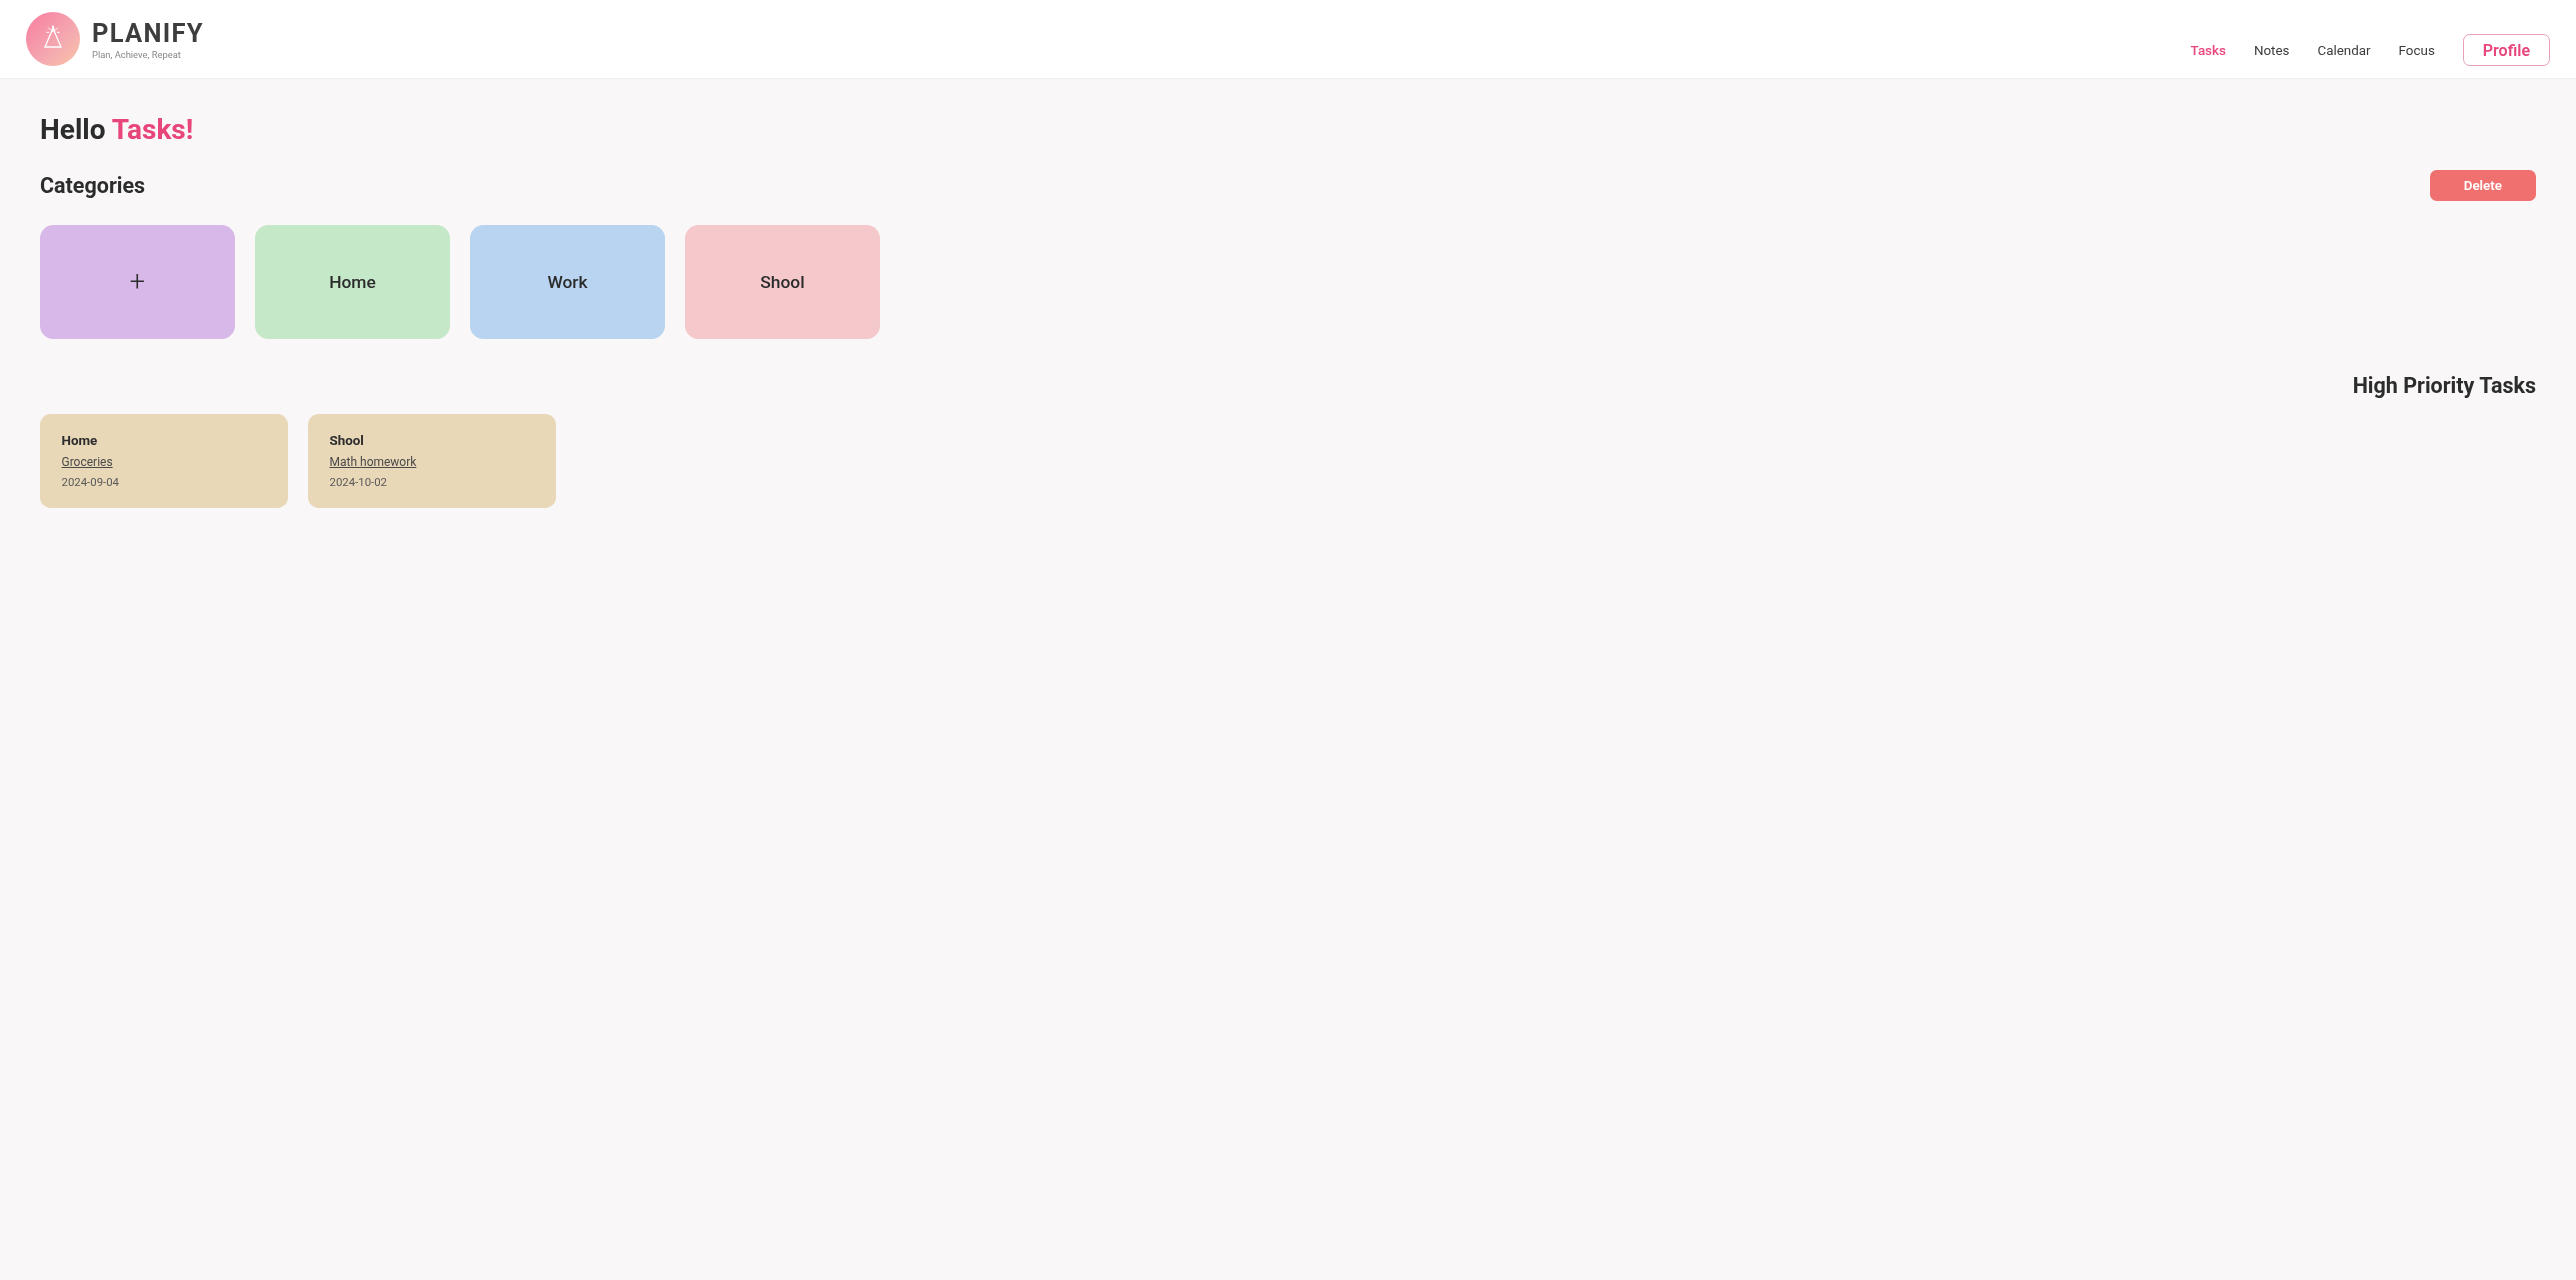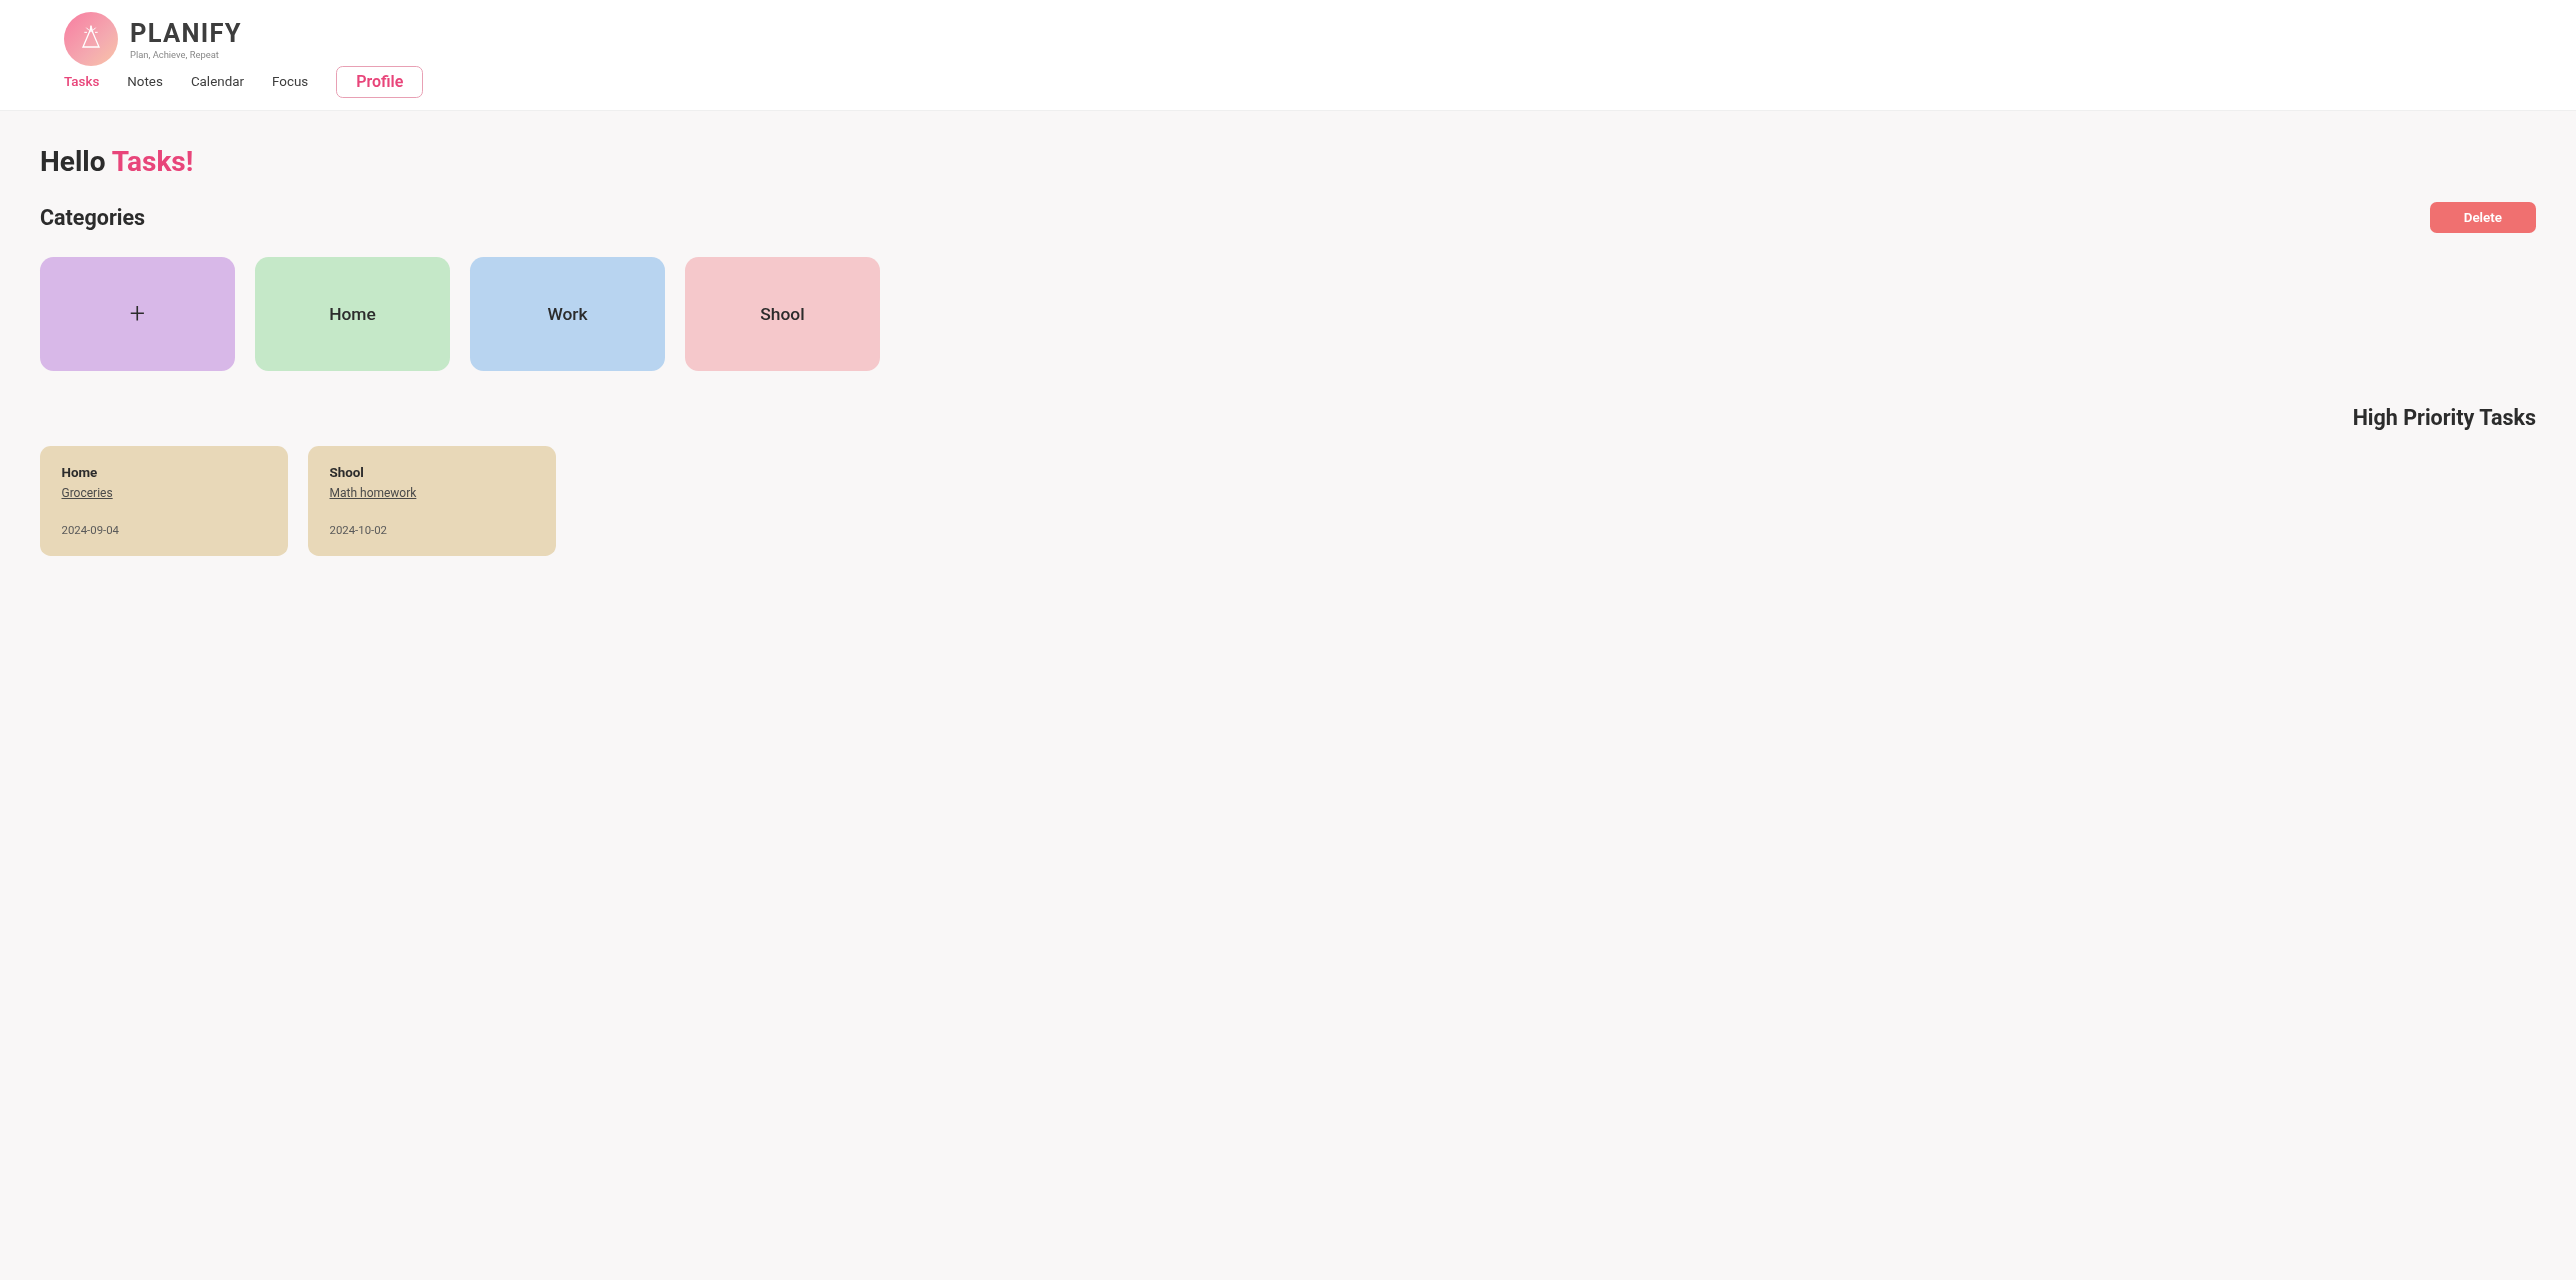--- a/index.html
+++ b/index.html
@@ -10,26 +10,25 @@
 
     body {
       background-color: #f9f7f7;
       font-family: -apple-system, BlinkMacSystemFont, 'Segoe UI', Roboto, Helvetica, Arial, sans-serif;
       min-height: 100vh;
     }
 
     
     .navbar {
       display: flex;
-      align-items: flex-start;
+      align-items: flex-end;
       justify-content: space-between;
-      padding: 12px 64px;
+      padding: 12px 26px;
       background-color: #fff;
       border-bottom: 0.7px solid #efefef;
-      flex-direction: column;
     }
 
     .logo-area {
       display: flex;
       align-items: center;
       gap: 12px;
     }
 
     .logo-circle {
       width: 54px;
@@ -212,21 +211,20 @@
 
     .task-name {
       font-size: 12px;
       color: #4a4a4a;
       text-decoration: underline;
     }
 
     .task-date {
       font-size: 11.4px;
       color: #5a5a5a;
-      margin-top: 16px;
     }
   </style>
 </head>
 <body>
 
 <nav class="navbar">
   <div class="logo-area">
     <div class="logo-circle">
       <svg viewBox="0 0 48 48" fill="none" xmlns="http://www.w3.org/2000/svg">
 

